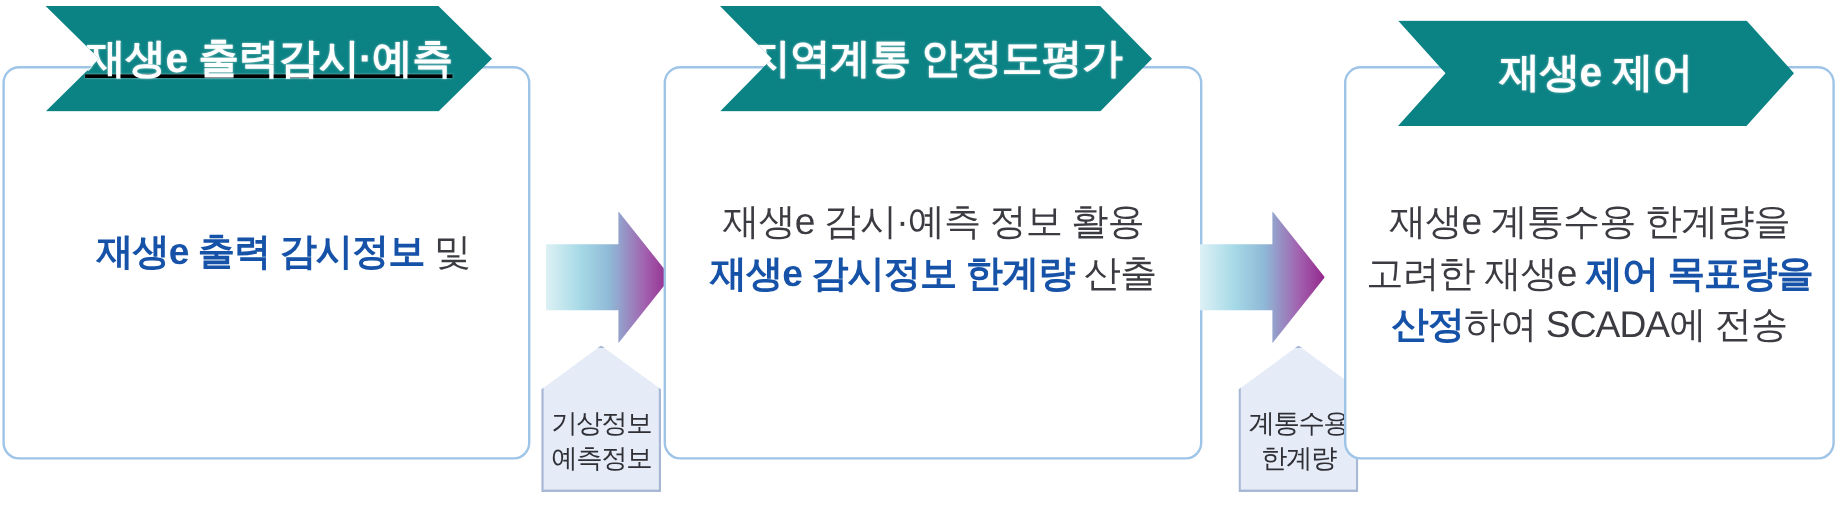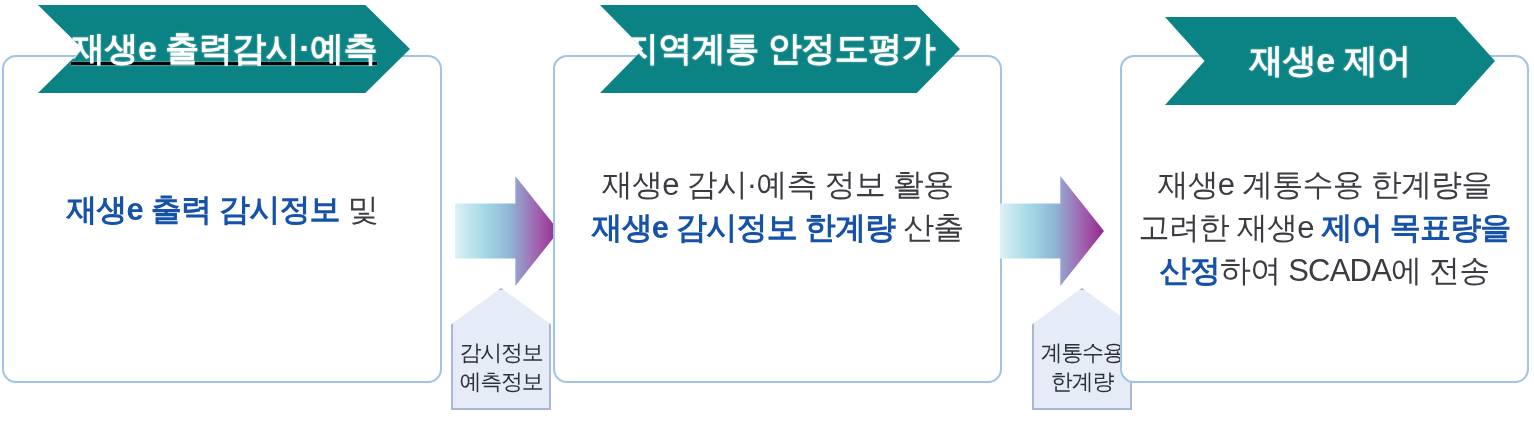--- a/index.html
+++ b/index.html
@@ -62,21 +62,21 @@
   
   .body-text {
     position: absolute;
     text-align: center;
     color: #3b3b42;
     font-size: 31px;
     line-height: 43px;
     letter-spacing: -0.8px;
     white-space: nowrap;
   }
-  .body-text.t1 { left: 2px;    top: 188px; width: 440px; }
+  .body-text.t1 { left: 16px;    top: 188px; width: 440px; }
   .body-text.t2 { left: 553px;  top: 163px; width: 449px; }
   .body-text.t3 { left: 1120px; top: 163px; width: 409px; }
 
   .body-text .hl {
     color: #1552a8;
     font-weight: bold;
   }
 
   
   .flow-arrow {
@@ -126,21 +126,21 @@
   <div class="stage-box b1"></div>
   <div class="banner h1">
     <span class="banner-text">재생e 출력감시·예측</span>
   </div>
   <div class="body-text t1">
       <div><span class="hl">재생e 출력 감시정보</span><span> 및</span></div>
     </div>
 
   <div class="flow-arrow a1"></div>
   <div class="flow-label l1">
-    <span>감시정보</span>
+    <span>기상정보</span>
     <span>예측정보</span>
   </div>
 
   <div class="stage-box b2"></div>
   <div class="banner h2">
     <span class="banner-text">지역계통 안정도평가</span>
   </div>
   <div class="body-text t2">
       <div><span>재생e 감시·예측 정보 활용</span></div>
       <div><span class="hl">재생e 감시정보 한계량</span><span> 산출</span></div>

